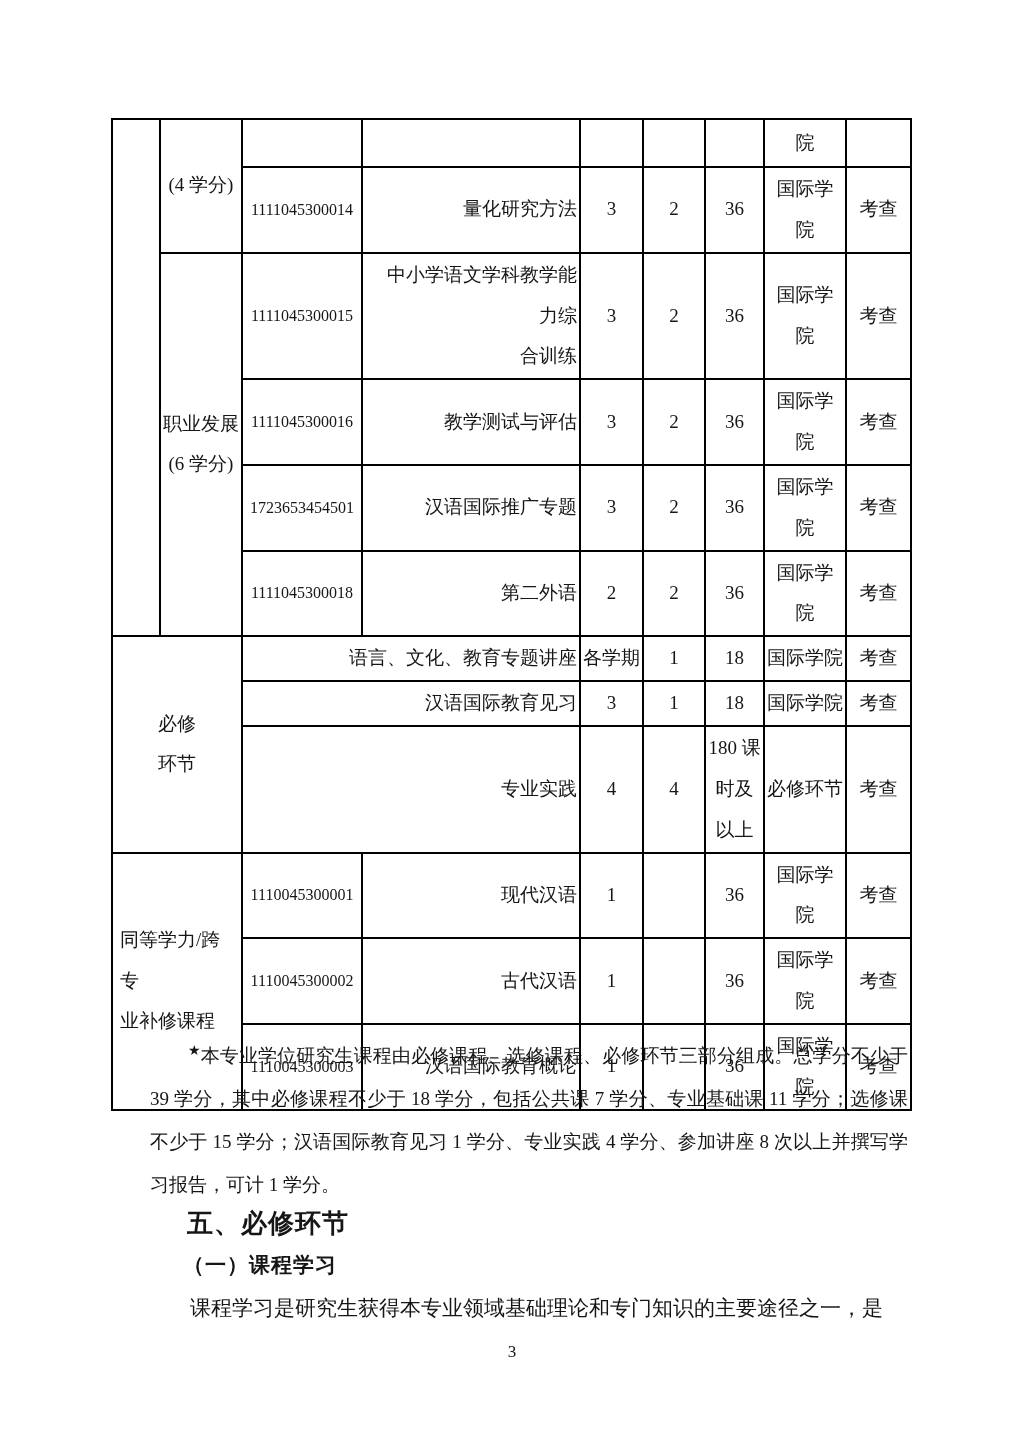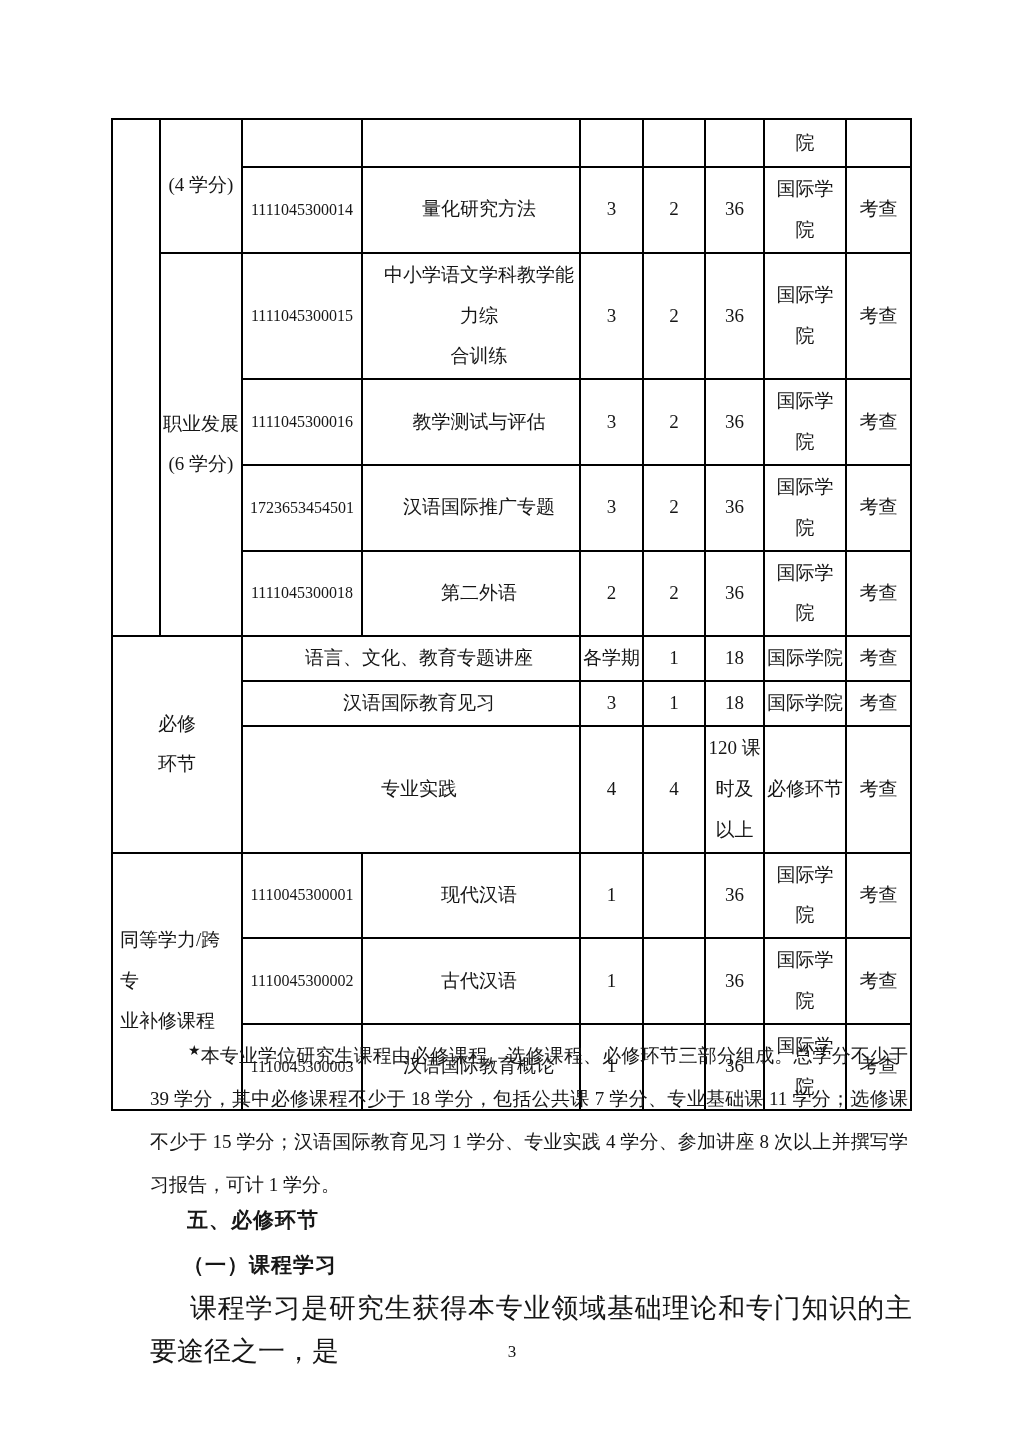--- a/index.html
+++ b/index.html
@@ -15,47 +15,47 @@
   table.plan td {
     border:2px solid #000;
     text-align:center;
     vertical-align:middle;
     font-size:19px;
     line-height:2.15;
     white-space:pre-line;
     padding:1px 2px;
     overflow:hidden;
   }
-  table.plan td.name { text-align:center; padding-left:18px; }
+  table.plan td.name { text-align:right; padding-left:18px; }
   table.plan td.code { font-size:16px; }
   table.plan td.grp  { padding:1px 2px;text-align:center; }
   table.plan td.tight { font-size:19px; white-space:nowrap; }
   table.plan td.grp-left { text-align:left; padding-left:7px;border-radius:10px; }
 
   .footnote {
     position:absolute; left:150px; top:1034px; width:758px;
     font-size:19px; line-height:43px;
     text-align:justify;
     text-indent:38px;
   }
   .footnote .star { font-size:14px; vertical-align:super; line-height:0; }
 
   .h-section {
     position:absolute; left:187px; top:1206px;
     font-family:Liberation Mono, monospace;
-    font-weight:bold; font-size:21px; letter-spacing:1px;text-align:center;
+    font-weight:bold; font-size:26px; letter-spacing:1px;text-align:center;
   }
   .h-sub {
     position:absolute; left:183px; top:1251px;
     font-family:"Liberation Sans","DejaVu Sans",sans-serif;
     font-weight:bold; font-size:21px; letter-spacing:1px;
   }
   .body-par {
     position:absolute; left:150px; top:1287px; width:762px;
-    font-size:27px; line-height:43px; text-indent:40px; text-align:justify;
+    font-size:21px; line-height:43px; text-indent:40px; text-align:justify;
   }
   .page-num {
     position:absolute; left:0; top:1342px; width:1024px;
     text-align:center; font-size:17px;
   }
 </style>
 </head>
 <body>
 
 <div class="table-wrap">
@@ -160,21 +160,21 @@
       <td>1</td>
       <td>18</td>
       <td class="tight">国际学院</td>
       <td>考查</td>
     </tr>
 
     <tr style="height:126px">
       <td colspan="2" class="name">专业实践</td>
       <td>4</td>
       <td>4</td>
-      <td>120 课
+      <td>180 课
 时及
 以上</td>
       <td class="tight">必修环节</td>
       <td>考查</td>
     </tr>
 
     <tr style="height:81px">
       <td colspan="2" rowspan="3" class="grp grp-left">同等学力/跨专
 业补修课程</td>
       <td class="code">1110045300001</td>

